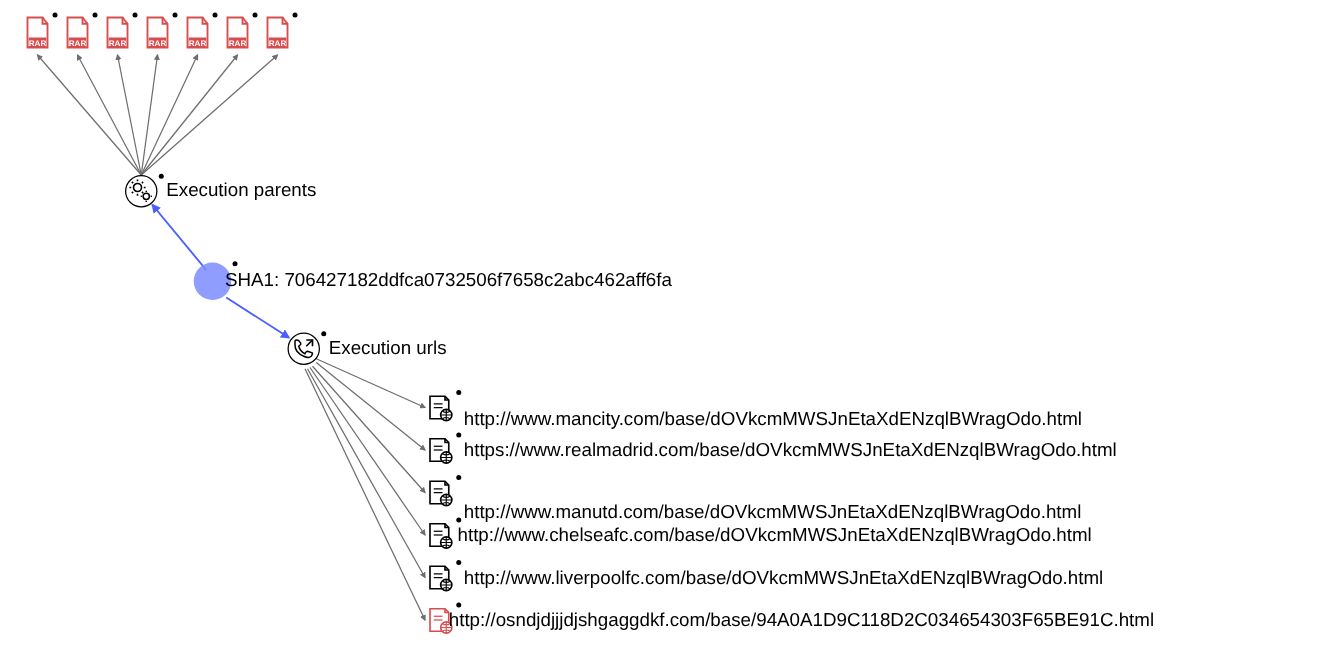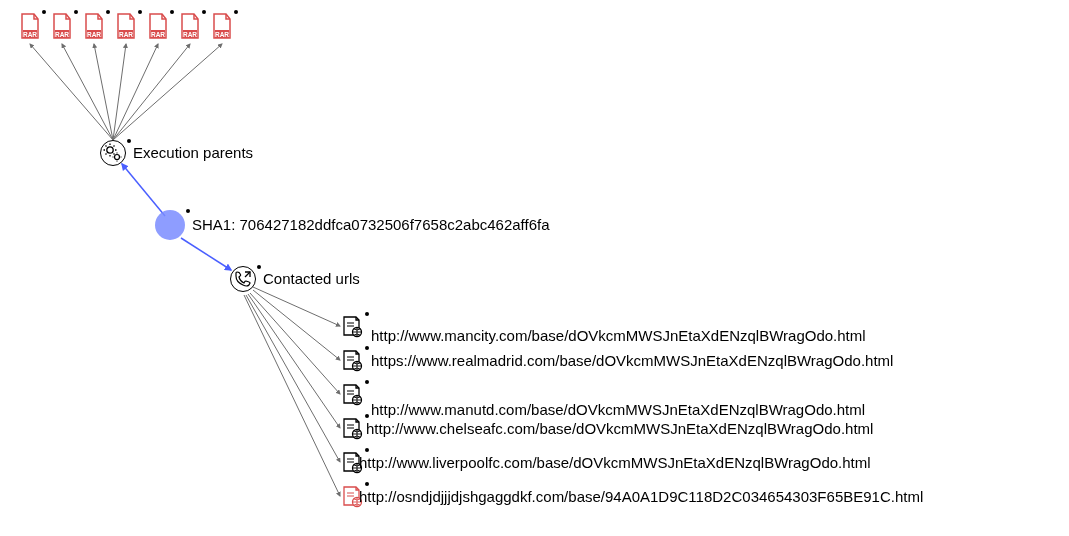--- a/index.html
+++ b/index.html
@@ -152,31 +152,31 @@
     <path d="M9 4 v-1.5 M9 14 v1.5 M4 9 h-1.5 M14 9 h1.5 M5.5 5.5 l-1-1 M12.5 12.5 l1 1 M5.5 12.5 l-1 1 M12.5 5.5 l1-1" stroke="#000" stroke-width="1.3"></path>
     <circle cx="16" cy="16" r="2.5" fill="none" stroke="#000" stroke-width="1.2"></circle>
     <path d="M16 12.5 v-1 M16 19.5 v1 M12.5 16 h-1 M19.5 16 h1" stroke="#000" stroke-width="1.2"></path>
   </svg>
 </div>
 <div class="dot" style="left:127px;top:139px"></div>
 <span class="node-label" style="left:133px;top:144px">Execution parents</span>
 
 <div class="circle-node" style="left:155px;top:210px;width:30px;height:30px;background:#7a8cff;opacity:0.85"></div>
 <div class="dot" style="left:186px;top:209px"></div>
-<span class="node-label" style="left:192px;top:216px">SHA1: 706427182ddfca0732506f7658c2abc462aff6fa</span>
+<span class="node-label" style="left:180px;top:216px">SHA1: 706427182ddfca0732506f7658c2abc462aff6fa</span>
 
 <div class="circle-node" style="left:230px;top:266px;width:26px;height:26px;background:#fff;border:1.5px solid #000">
   <svg width="24" height="24" viewBox="0 0 24 24">
     <path d="M6 5 Q5 5 5 6 L5 9 Q5 15 12 18 Q16 20 18 18 L19 16 Q19 15 18 15 L15 14 Q14 14 13.5 15 L13 16 Q9 14 8 10 L9 9 Q10 8.5 9.5 7.5 L8 5.5 Q7.5 5 6 5 Z" fill="none" stroke="#000" stroke-width="1.2"></path>
     <path d="M14 5 L19 5 L19 10" fill="none" stroke="#000" stroke-width="1.3"></path>
     <path d="M14 10 L19 5" stroke="#000" stroke-width="1.3"></path>
   </svg>
 </div>
 <div class="dot" style="left:257px;top:265px"></div>
-<span class="node-label" style="left:263px;top:270px">Contacted urls</span>
+<span class="node-label" style="left:263px;top:270px">Execution urls</span>
 
 <div class="url-icon" style="left:340px;top:314px">
   <svg width="24" height="24" viewBox="0 0 24 24">
     <path d="M4 3 H16 L19 6 V21 H4 Z" fill="#fff" stroke="#000" stroke-width="1.3"></path>
       <path d="M16 3 V6 H19" fill="none" stroke="#000" stroke-width="1.3"></path>
     <line x1="7" y1="9" x2="14" y2="9" stroke="#000" stroke-width="1"></line>
       <line x1="7" y1="12" x2="14" y2="12" stroke="#000" stroke-width="1"></line>
     <circle cx="17" cy="18" r="4.5" fill="#fff" stroke="#000" stroke-width="1.3"></circle>
       <path d="M12.5 18 H21.5 M17 13.5 V22.5 M14 15 Q17 17 20 15 M14 21 Q17 19 20 21" stroke="#000" stroke-width="0.9" fill="none"></path>
   </svg>
@@ -227,21 +227,21 @@
   <svg width="24" height="24" viewBox="0 0 24 24">
     <path d="M4 3 H16 L19 6 V21 H4 Z" fill="#fff" stroke="#000" stroke-width="1.3"></path>
       <path d="M16 3 V6 H19" fill="none" stroke="#000" stroke-width="1.3"></path>
     <line x1="7" y1="9" x2="14" y2="9" stroke="#000" stroke-width="1"></line>
       <line x1="7" y1="12" x2="14" y2="12" stroke="#000" stroke-width="1"></line>
     <circle cx="17" cy="18" r="4.5" fill="#fff" stroke="#000" stroke-width="1.3"></circle>
       <path d="M12.5 18 H21.5 M17 13.5 V22.5 M14 15 Q17 17 20 15 M14 21 Q17 19 20 21" stroke="#000" stroke-width="0.9" fill="none"></path>
   </svg>
 </div>
 <div class="dot" style="left:365px;top:448px"></div>
-<span class="node-label" style="left:359px;top:454px">http://www.liverpoolfc.com/base/dOVkcmMWSJnEtaXdENzqlBWragOdo.html</span>
+<span class="node-label" style="left:371px;top:454px">http://www.liverpoolfc.com/base/dOVkcmMWSJnEtaXdENzqlBWragOdo.html</span>
 
 <div class="url-icon" style="left:340px;top:484px">
   <svg width="24" height="24" viewBox="0 0 24 24">
     <path d="M4 3 H16 L19 6 V21 H4 Z" fill="#fff" stroke="#d94c4c" stroke-width="1.3"></path>
       <path d="M16 3 V6 H19" fill="none" stroke="#d94c4c" stroke-width="1.3"></path>
     <line x1="7" y1="9" x2="14" y2="9" stroke="#d94c4c" stroke-width="1"></line>
       <line x1="7" y1="12" x2="14" y2="12" stroke="#d94c4c" stroke-width="1"></line>
     <circle cx="17" cy="18" r="4.5" fill="#fff" stroke="#d94c4c" stroke-width="1.3"></circle>
       <path d="M12.5 18 H21.5 M17 13.5 V22.5 M14 15 Q17 17 20 15 M14 21 Q17 19 20 21" stroke="#d94c4c" stroke-width="0.9" fill="none"></path>
   </svg>

